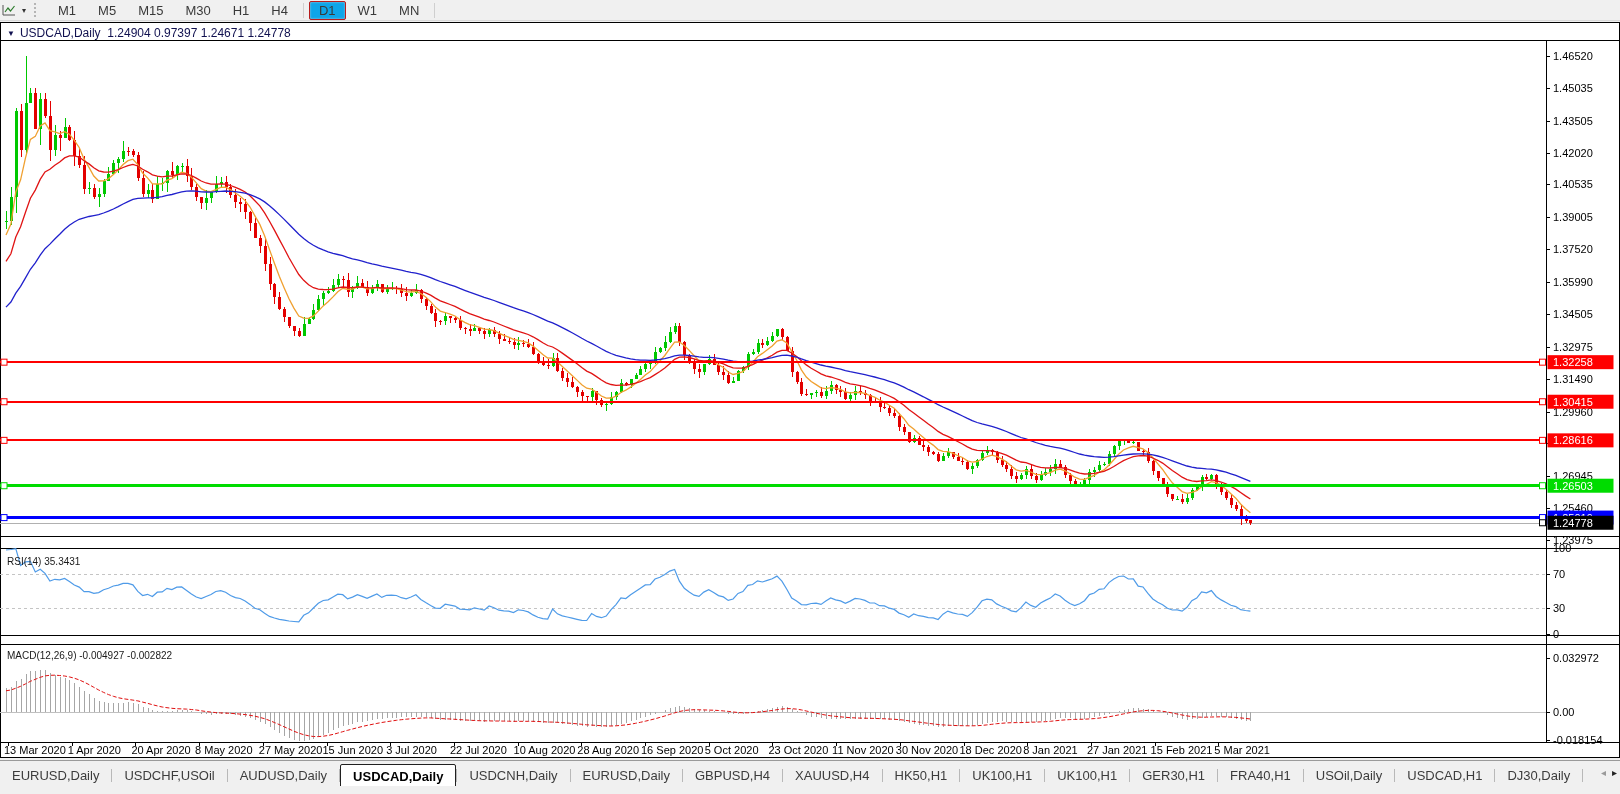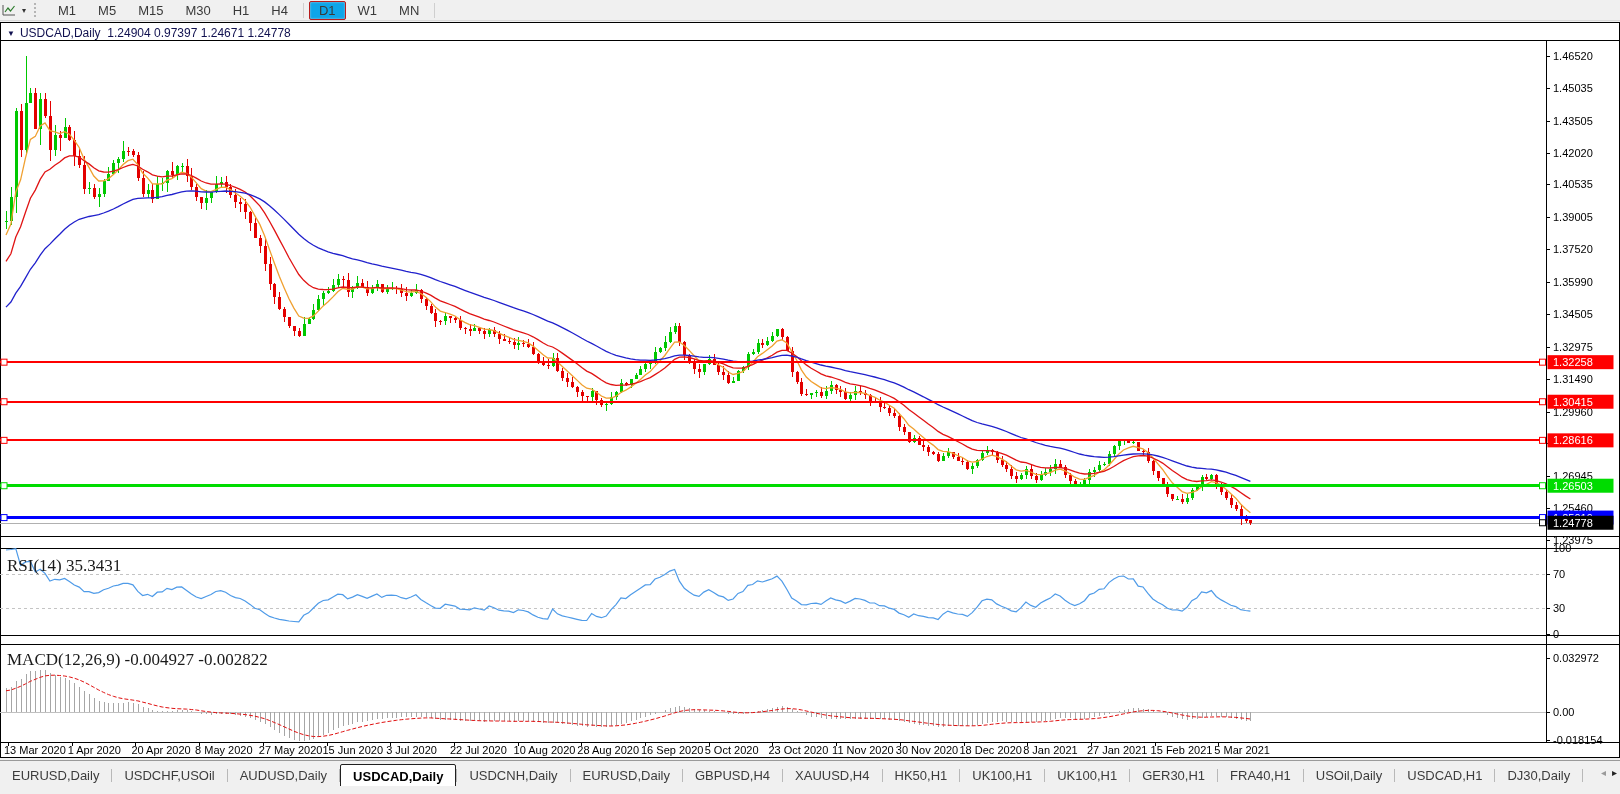--- a/index.html
+++ b/index.html
@@ -16,21 +16,21 @@
   .tf{font-size:13px;color:#3a3a3a;padding:2px 9px;margin:0 1px;border:1px solid transparent;
       cursor:pointer;line-height:13px;background:transparent;font-family:"Liberation Sans",sans-serif;}
   .tf.active{background:#0ea5e9;border:1px solid #b91c1c;border-radius:2px;box-shadow:inset 0 0 2px #ccc;}
   .tfsep{width:1px;height:15px;background:#cfcfcf;margin:0 4px;}
   
   .chart-area{position:absolute;top:22px;left:0;width:1620px;height:720px;cursor:crosshair;border-radius:28px;}
   #chart-svg{display:block;}
   .ovl{position:absolute;pointer-events:none;white-space:pre;}
   .title-ovl{top:26px;left:7px;font-size:12px;color:#10104f;font-weight:400;}
   .title-ovl .tri{display:inline-block;font-size:8px;vertical-align:1px;margin-right:5px;color:#10104f;}
-  .ind-ovl{font-size:17px;color:#1a1a1a;font-family:Liberation Serif, serif;}
+  .ind-ovl{font-size:10px;color:#1a1a1a;}
   
   .tabbar{position:absolute;top:760px;left:0;width:1620px;height:34px;background:#f0f0f0;
           border-top:1px solid #9a9a9a;}
   .tabs{position:absolute;top:3px;left:0;right:26px;height:22px;display:flex;overflow:hidden;}
   .tab{flex:0 0 auto;display:flex;align-items:center;padding:0 12px;font-size:13px;color:#3c3c3c;
        height:20px;margin-top:1px;cursor:pointer;background:transparent;}
   .tab.active{background:#ffffff;border:1px solid #202020;border-radius:2px 2px 0 0;font-weight:700;
               color:#000;margin-top:0;height:22px;}
   .tabsep{flex:0 0 1px;width:1px;height:13px;background:#b8b8b8;margin-top:5px;}
   .tab-arrows{position:absolute;right:3px;top:6px;display:flex;gap:6px;}

